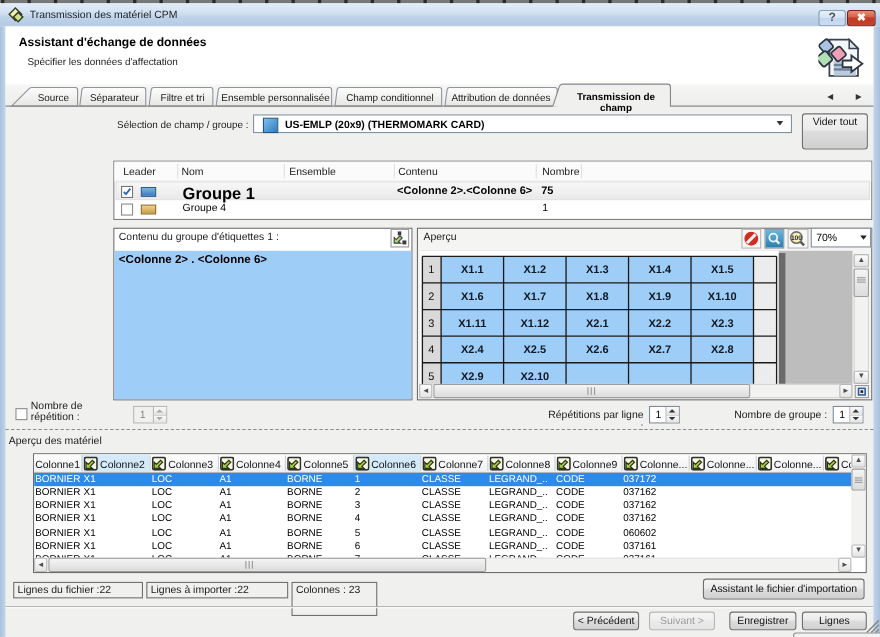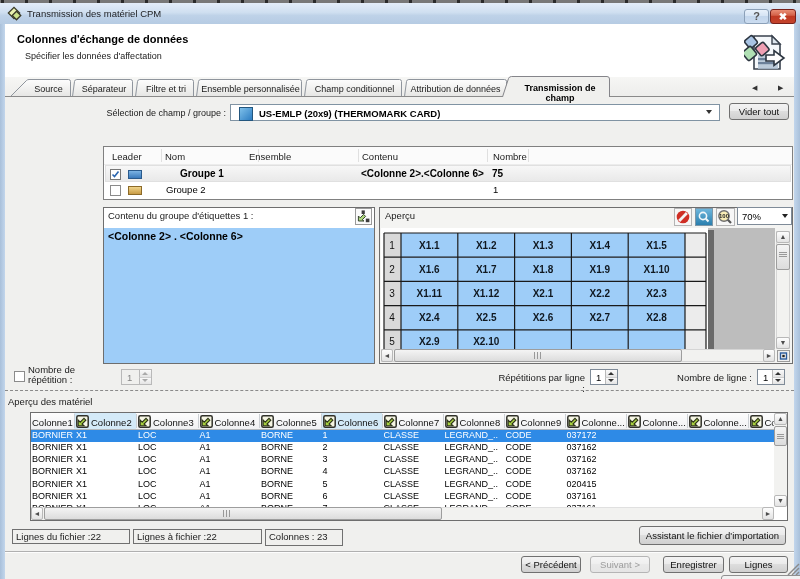--- a/index.html
+++ b/index.html
@@ -73,21 +73,21 @@
      text-align:center;font-size:11px;font-weight:bold;color:#555;line-height:13px">?</div>
 
 <div class="a" style="left:770px;top:9px;width:26px;height:15px;border:1px solid #77201a;border-radius:3px;
      background:linear-gradient(#e98e75,#d4634a 40%,#c03a22 50%,#c4432c);box-sizing:border-box;
      text-align:center;font-size:10px;font-weight:bold;color:#fff;line-height:14px">✖</div>
 
 <div class="a" style="left:0;top:24px;width:5px;height:555px;background:linear-gradient(90deg,#a9c0da,#c2d6ec)"></div>
 <div class="a" style="left:794px;top:24px;width:6px;height:555px;background:linear-gradient(90deg,#c2d6ec,#a9c0da)"></div>
 
 <div class="a" style="left:5px;top:24px;width:789px;height:53px;background:#fff"></div>
-<div class="a" style="left:17px;top:33px;font-size:11px;font-weight:bold;color:#000">Colonnes d'échange de données</div>
+<div class="a" style="left:17px;top:33px;font-size:11px;font-weight:bold;color:#000">Assistant d'échange de données</div>
 <div class="a" style="left:25px;top:51px;font-size:9px;color:#1a1a1a">Spécifier les données d'affectation</div>
 
 <svg class="a" style="left:744px;top:29px" width="46" height="44" viewBox="0 0 46 44">
   <path d="M10 7 L28 7 L36 15 L36 40 L10 40 Z" fill="#f4f7fa" stroke="#39424e" stroke-width="1.6"></path>
   <path d="M28 7 L28 15 L36 15 Z" fill="#dde6ee" stroke="#39424e" stroke-width="1.4"></path>
   <path d="M14 26 L34 26 L34 40 L14 40 Z" fill="#aebfd2" opacity="0.8"></path>
   <rect x="14" y="29" width="18" height="2.2" fill="#6b8099"></rect>
   <rect x="14" y="33" width="18" height="2.2" fill="#6b8099"></rect>
   <rect x="2" y="8" width="10" height="10" rx="2" transform="rotate(-40 7 13)" fill="#a9c4e4" stroke="#2c3540" stroke-width="1.6"></rect>
   <rect x="0" y="19" width="11" height="11" rx="2" transform="rotate(-40 5.5 24.5)" fill="#b0e0b4" stroke="#2c3540" stroke-width="1.6"></rect>
@@ -123,48 +123,48 @@
 <div class="a tab" style="left:407px;top:84px;width:97px;text-align:center;overflow:hidden;white-space:nowrap">Attribution de données</div>
 <div class="a" style="left:510px;top:83px;width:100px;text-align:center;font-size:9px;font-weight:bold;color:#000">Transmission de champ</div>
 <div class="a" style="left:752px;top:84px;font-size:7px;color:#333">◀</div>
 <div class="a" style="left:778px;top:84px;font-size:7px;color:#333">▶</div>
 
 <div class="a" style="left:96px;top:108px;width:130px;text-align:right;font-size:9px;color:#1a1a1a">Sélection de champ / groupe :</div>
 <div class="a" style="left:230px;top:104px;width:490px;height:17px;border:1px solid #8093a3;background:#fff;box-sizing:border-box"></div>
 <div class="a" style="left:239px;top:107px;width:12px;height:12px;background:linear-gradient(135deg,#7ec0ea,#2d7dc2);border:1px solid #23567e"></div>
 <div class="a" style="left:259px;top:108px;font-size:9.5px;font-weight:bold;color:#000">US-EMLP (20x9) (THERMOMARK CARD)</div>
 <div class="a" style="left:706px;top:110px;width:0;height:0;border:3.5px solid transparent;border-top:4.5px solid #333"></div>
-<div class="btn" style="left:729px;top:103px;width:60px;height:17px;line-height:15px">Vider tout</div>
+<div class="btn" style="left:729px;top:103px;width:60px;height:33px;line-height:15px">Vider tout</div>
 
 <div class="panel" style="left:103px;top:146px;width:690px;height:54px;border-color:#808080"></div>
 <div class="a" id="groups" style="left:104px;top:147px;width:688px;height:52px">
     <div class="a" style="left:0;top:0;width:688px;height:17px;background:#fbfbfb;border-bottom:1px solid #ececec"></div>
     <div class="a" style="left:57px;top:2px;width:1px;height:13px;background:#e0e0e0"></div>
     <div class="a" style="left:154px;top:2px;width:1px;height:13px;background:#e0e0e0"></div>
     <div class="a" style="left:254px;top:2px;width:1px;height:13px;background:#e0e0e0"></div>
     <div class="a" style="left:383px;top:2px;width:1px;height:13px;background:#e0e0e0"></div>
     <div class="a" style="left:424px;top:2px;width:1px;height:13px;background:#e0e0e0"></div>
     <div class="a t9" style="left:8px;top:4px">Leader</div>
     <div class="a t9" style="left:61px;top:4px">Nom</div>
-    <div class="a t9" style="left:145px;top:4px">Ensemble</div>
+    <div class="a t9" style="left:159px;top:4px">Ensemble</div>
     <div class="a t9" style="left:258px;top:4px">Contenu</div>
     <div class="a t9" style="left:389px;top:4px">Nombre</div>
     <div class="a" style="left:1px;top:18px;width:686px;height:17px;background:linear-gradient(#f7f7f7,#e9e9e9);border:1px solid #e0e0e0;box-sizing:border-box"></div>
     <div class="a" style="left:6px;top:22px;width:11px;height:11px;border:1px solid #777;background:#fff;box-sizing:border-box">
       <svg width="9" height="9" viewBox="0 0 9 9" style="position:absolute;left:0px;top:0px">
         <path d="M1.5 4.5 L3.5 6.5 L7.5 1.5" fill="none" stroke="#2b66b0" stroke-width="1.6"></path>
       </svg>
     </div>
     <div class="a" style="left:24px;top:23px;width:14px;height:9px;background:linear-gradient(#7db4e4,#3a7abc);border:1px solid #2a5a8c;box-sizing:border-box"></div>
-    <div class="a" style="left:76px;top:21px;font-size:10px;font-weight:bold">Groupe 1</div>
+    <div class="a" style="left:62px;top:21px;font-size:15px;font-weight:bold">Groupe 1</div>
     <div class="a" style="left:257px;top:21px;font-size:10px;font-weight:bold">&lt;Colonne 2&gt;.&lt;Colonne 6&gt;</div>
     <div class="a" style="left:388px;top:21px;font-size:10px;font-weight:bold">75</div>
     <div class="a" style="left:6px;top:38px;width:11px;height:11px;border:1px solid #8b8b8b;background:#fff;box-sizing:border-box"></div>
     <div class="a" style="left:24px;top:39px;width:14px;height:9px;background:linear-gradient(#f0d48a,#c89b45);border:1px solid #8c6a28;box-sizing:border-box"></div>
-    <div class="a" style="left:62px;top:37px;font-size:9.5px">Groupe 2</div>
+    <div class="a" style="left:62px;top:37px;font-size:9.5px">Groupe 4</div>
     <div class="a" style="left:389px;top:37px;font-size:9.5px">1</div>
   </div>
 
 <div class="panel" style="left:103px;top:207px;width:272px;height:157px"></div>
 <div class="a t9" style="left:108px;top:210px">Contenu du groupe d'étiquettes 1 :</div>
 <div class="a" style="left:355px;top:208px;width:17px;height:17px;border:1px solid #9a9a9a;background:#fbfbfb;box-sizing:border-box"></div>
 <svg class="a" style="left:357px;top:210px" width="13" height="13" viewBox="0 0 13 13">
   <rect x="4.6" y="0.4" width="3.2" height="3.6" fill="#3c3c3c"></rect>
   <path d="M1.4 11 L1.4 6 L3.2 7.8 L6.6 4.4 L8.6 6.4 L5.2 9.8 L7 11 Z" fill="#aed77e" stroke="#374430" stroke-width="1"></path>
   <rect x="8.8" y="8.6" width="3.6" height="3.6" fill="#3c3c3c"></rect>
@@ -301,21 +301,21 @@
   </div>
 
 <div class="a" style="left:14px;top:371px;width:11px;height:11px;border:1px solid #8b8b8b;background:#fff;box-sizing:border-box"></div>
 <div class="a t9" style="left:28px;top:364px">Nombre de</div>
 <div class="a t9" style="left:28px;top:374px">répétition :</div>
 <div class="spin" style="left:121px;top:369px;width:31px;height:16px;border-color:#b9b9b9;background:#f0f0ee"></div>
 <div class="a" style="left:127px;top:372px;font-size:9.5px;color:#838383">1</div>
 <div class="a t9" style="left:495px;top:372px;width:90px;text-align:right">Répétitions par ligne :</div>
 <div class="spin" style="left:590px;top:369px;width:28px;height:16px"></div>
 <div class="a" style="left:596px;top:372px;font-size:9.5px">1</div>
-<div class="a t9" style="left:662px;top:372px;width:90px;text-align:right">Nombre de ligne :</div>
+<div class="a t9" style="left:662px;top:372px;width:90px;text-align:right">Nombre de groupe :</div>
 <div class="spin" style="left:757px;top:369px;width:28px;height:16px"></div>
 <div class="a" style="left:763px;top:372px;font-size:9.5px">1</div>
 <div class="a" id="spinarrows">
     <div class="a" style="left:139px;top:370px;width:12px;height:7px;border-left:1px solid #b9b9b9;background:linear-gradient(#fafafa,#e4e4e4);box-sizing:border-box"></div>
     <div class="a" style="left:139px;top:377px;width:12px;height:7px;border-left:1px solid #b9b9b9;border-top:1px solid #cfcfcf;background:linear-gradient(#fafafa,#e4e4e4);box-sizing:border-box"></div>
     <div class="a" style="left:142px;top:372px;width:0;height:0;border:3px solid transparent;border-bottom:3px solid #aaa;border-top:none"></div>
     <div class="a" style="left:142px;top:379px;width:0;height:0;border:3px solid transparent;border-top:3px solid #aaa;border-bottom:none"></div>
     <div class="a" style="left:605px;top:370px;width:12px;height:7px;border-left:1px solid #b9b9b9;background:linear-gradient(#fafafa,#e4e4e4);box-sizing:border-box"></div>
     <div class="a" style="left:605px;top:377px;width:12px;height:7px;border-left:1px solid #b9b9b9;border-top:1px solid #cfcfcf;background:linear-gradient(#fafafa,#e4e4e4);box-sizing:border-box"></div>
     <div class="a" style="left:608px;top:372px;width:0;height:0;border:3px solid transparent;border-bottom:3px solid #333;border-top:none"></div>
@@ -451,21 +451,21 @@
     <div class="a" style="left:535.5px;top:53.39999999999999px;font-size:9px;color:#000;white-space:nowrap">037162</div>
     <div class="a" style="left:1px;top:65.6px;font-size:9px;color:#000;white-space:nowrap">BORNIER</div>
     <div class="a" style="left:45px;top:65.6px;font-size:9px;color:#000;white-space:nowrap">X1</div>
     <div class="a" style="left:107px;top:65.6px;font-size:9px;color:#000;white-space:nowrap">LOC</div>
     <div class="a" style="left:168.5px;top:65.6px;font-size:9px;color:#000;white-space:nowrap">A1</div>
     <div class="a" style="left:230px;top:65.6px;font-size:9px;color:#000;white-space:nowrap">BORNE</div>
     <div class="a" style="left:291.5px;top:65.6px;font-size:9px;color:#000;white-space:nowrap">5</div>
     <div class="a" style="left:352.5px;top:65.6px;font-size:9px;color:#000;white-space:nowrap">CLASSE</div>
     <div class="a" style="left:413.5px;top:65.6px;font-size:9px;color:#000;white-space:nowrap">LEGRAND_..</div>
     <div class="a" style="left:474.5px;top:65.6px;font-size:9px;color:#000;white-space:nowrap">CODE</div>
-    <div class="a" style="left:535.5px;top:65.6px;font-size:9px;color:#000;white-space:nowrap">020415</div>
+    <div class="a" style="left:535.5px;top:65.6px;font-size:9px;color:#000;white-space:nowrap">060602</div>
     <div class="a" style="left:1px;top:77.8px;font-size:9px;color:#000;white-space:nowrap">BORNIER</div>
     <div class="a" style="left:45px;top:77.8px;font-size:9px;color:#000;white-space:nowrap">X1</div>
     <div class="a" style="left:107px;top:77.8px;font-size:9px;color:#000;white-space:nowrap">LOC</div>
     <div class="a" style="left:168.5px;top:77.8px;font-size:9px;color:#000;white-space:nowrap">A1</div>
     <div class="a" style="left:230px;top:77.8px;font-size:9px;color:#000;white-space:nowrap">BORNE</div>
     <div class="a" style="left:291.5px;top:77.8px;font-size:9px;color:#000;white-space:nowrap">6</div>
     <div class="a" style="left:352.5px;top:77.8px;font-size:9px;color:#000;white-space:nowrap">CLASSE</div>
     <div class="a" style="left:413.5px;top:77.8px;font-size:9px;color:#000;white-space:nowrap">LEGRAND_..</div>
     <div class="a" style="left:474.5px;top:77.8px;font-size:9px;color:#000;white-space:nowrap">CODE</div>
     <div class="a" style="left:535.5px;top:77.8px;font-size:9px;color:#000;white-space:nowrap">037161</div>
@@ -492,23 +492,23 @@
     <div class="sbthumb" style="left:743px;top:13px;width:13px;height:20px"></div>
     <div class="a" style="left:746px;top:21px;width:7px;height:1px;background:#999"></div>
     <div class="a" style="left:746px;top:23px;width:7px;height:1px;background:#999"></div>
     <div class="a" style="left:746px;top:25px;width:7px;height:1px;background:#999"></div>
   </div>
 
 <div class="a t9" style="left:12px;top:529px;width:118px;height:15px;border:1px solid #707070;box-sizing:border-box">
     <span style="position:absolute;left:3px;top:1px">Lignes du fichier :22</span>
   </div>
 <div class="a t9" style="left:133px;top:529px;width:129px;height:15px;border:1px solid #707070;box-sizing:border-box">
-    <span style="position:absolute;left:3px;top:1px">Lignes à fichier :22</span>
-  </div>
-<div class="a t9" style="left:265px;top:529px;width:78px;height:17px;border:1px solid #707070;box-sizing:border-box">
+    <span style="position:absolute;left:3px;top:1px">Lignes à importer :22</span>
+  </div>
+<div class="a t9" style="left:265px;top:529px;width:78px;height:31px;border:1px solid #707070;box-sizing:border-box">
     <span style="position:absolute;left:3px;top:1px">Colonnes : 23</span>
   </div>
 <div class="btn" style="left:639px;top:526px;width:147px;height:19px;line-height:17px">Assistant le fichier d'importation</div>
 
 <div class="a" style="left:5px;top:551px;width:789px;height:2px;border-top:1px solid #b0b0b0;border-bottom:1px solid #fdfdfd;box-sizing:border-box"></div>
 <div class="btn" style="left:521px;top:556px;width:60px;height:17px;line-height:15px">&lt; Précédent</div>
 <div class="btn dis" style="left:590px;top:556px;width:60px;height:17px;line-height:15px">Suivant &gt;</div>
 <div class="btn" style="left:663px;top:556px;width:61px;height:17px;line-height:15px">Enregistrer</div>
 <div class="btn" style="left:729px;top:556px;width:59px;height:17px;line-height:15px">Lignes</div>
 <svg class="a" style="left:786px;top:562px" width="14" height="14" viewBox="0 0 14 14">

